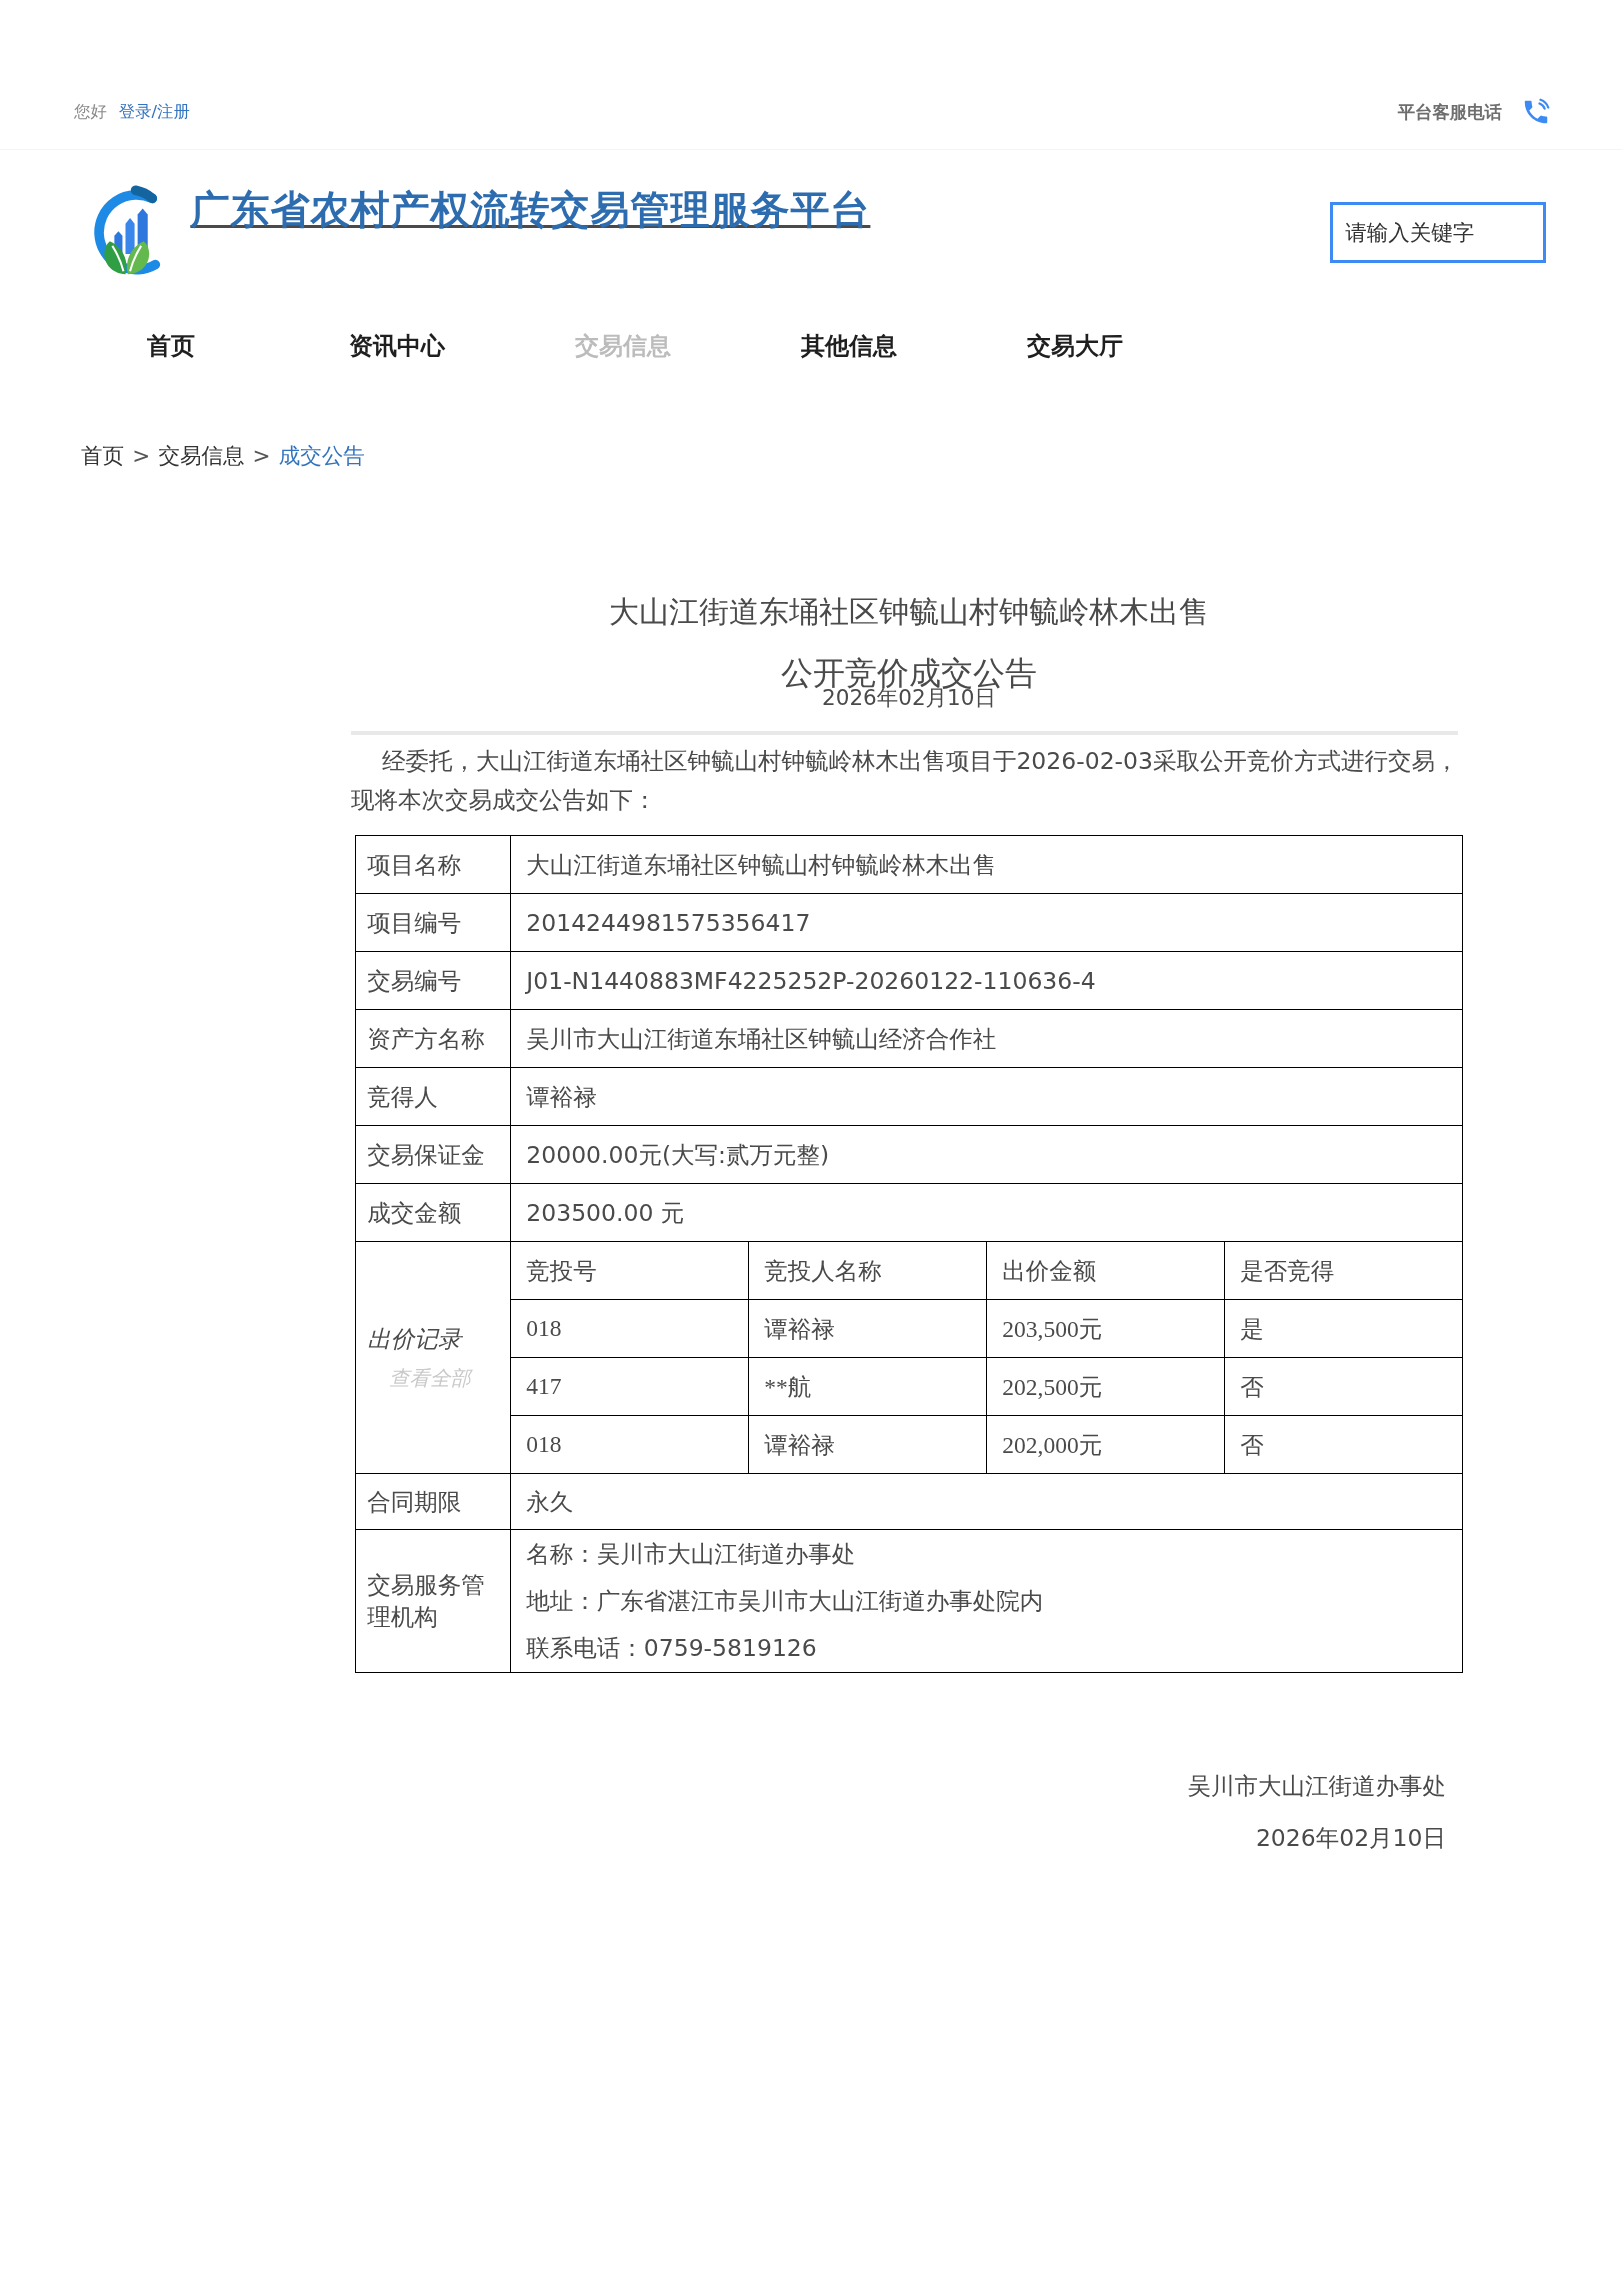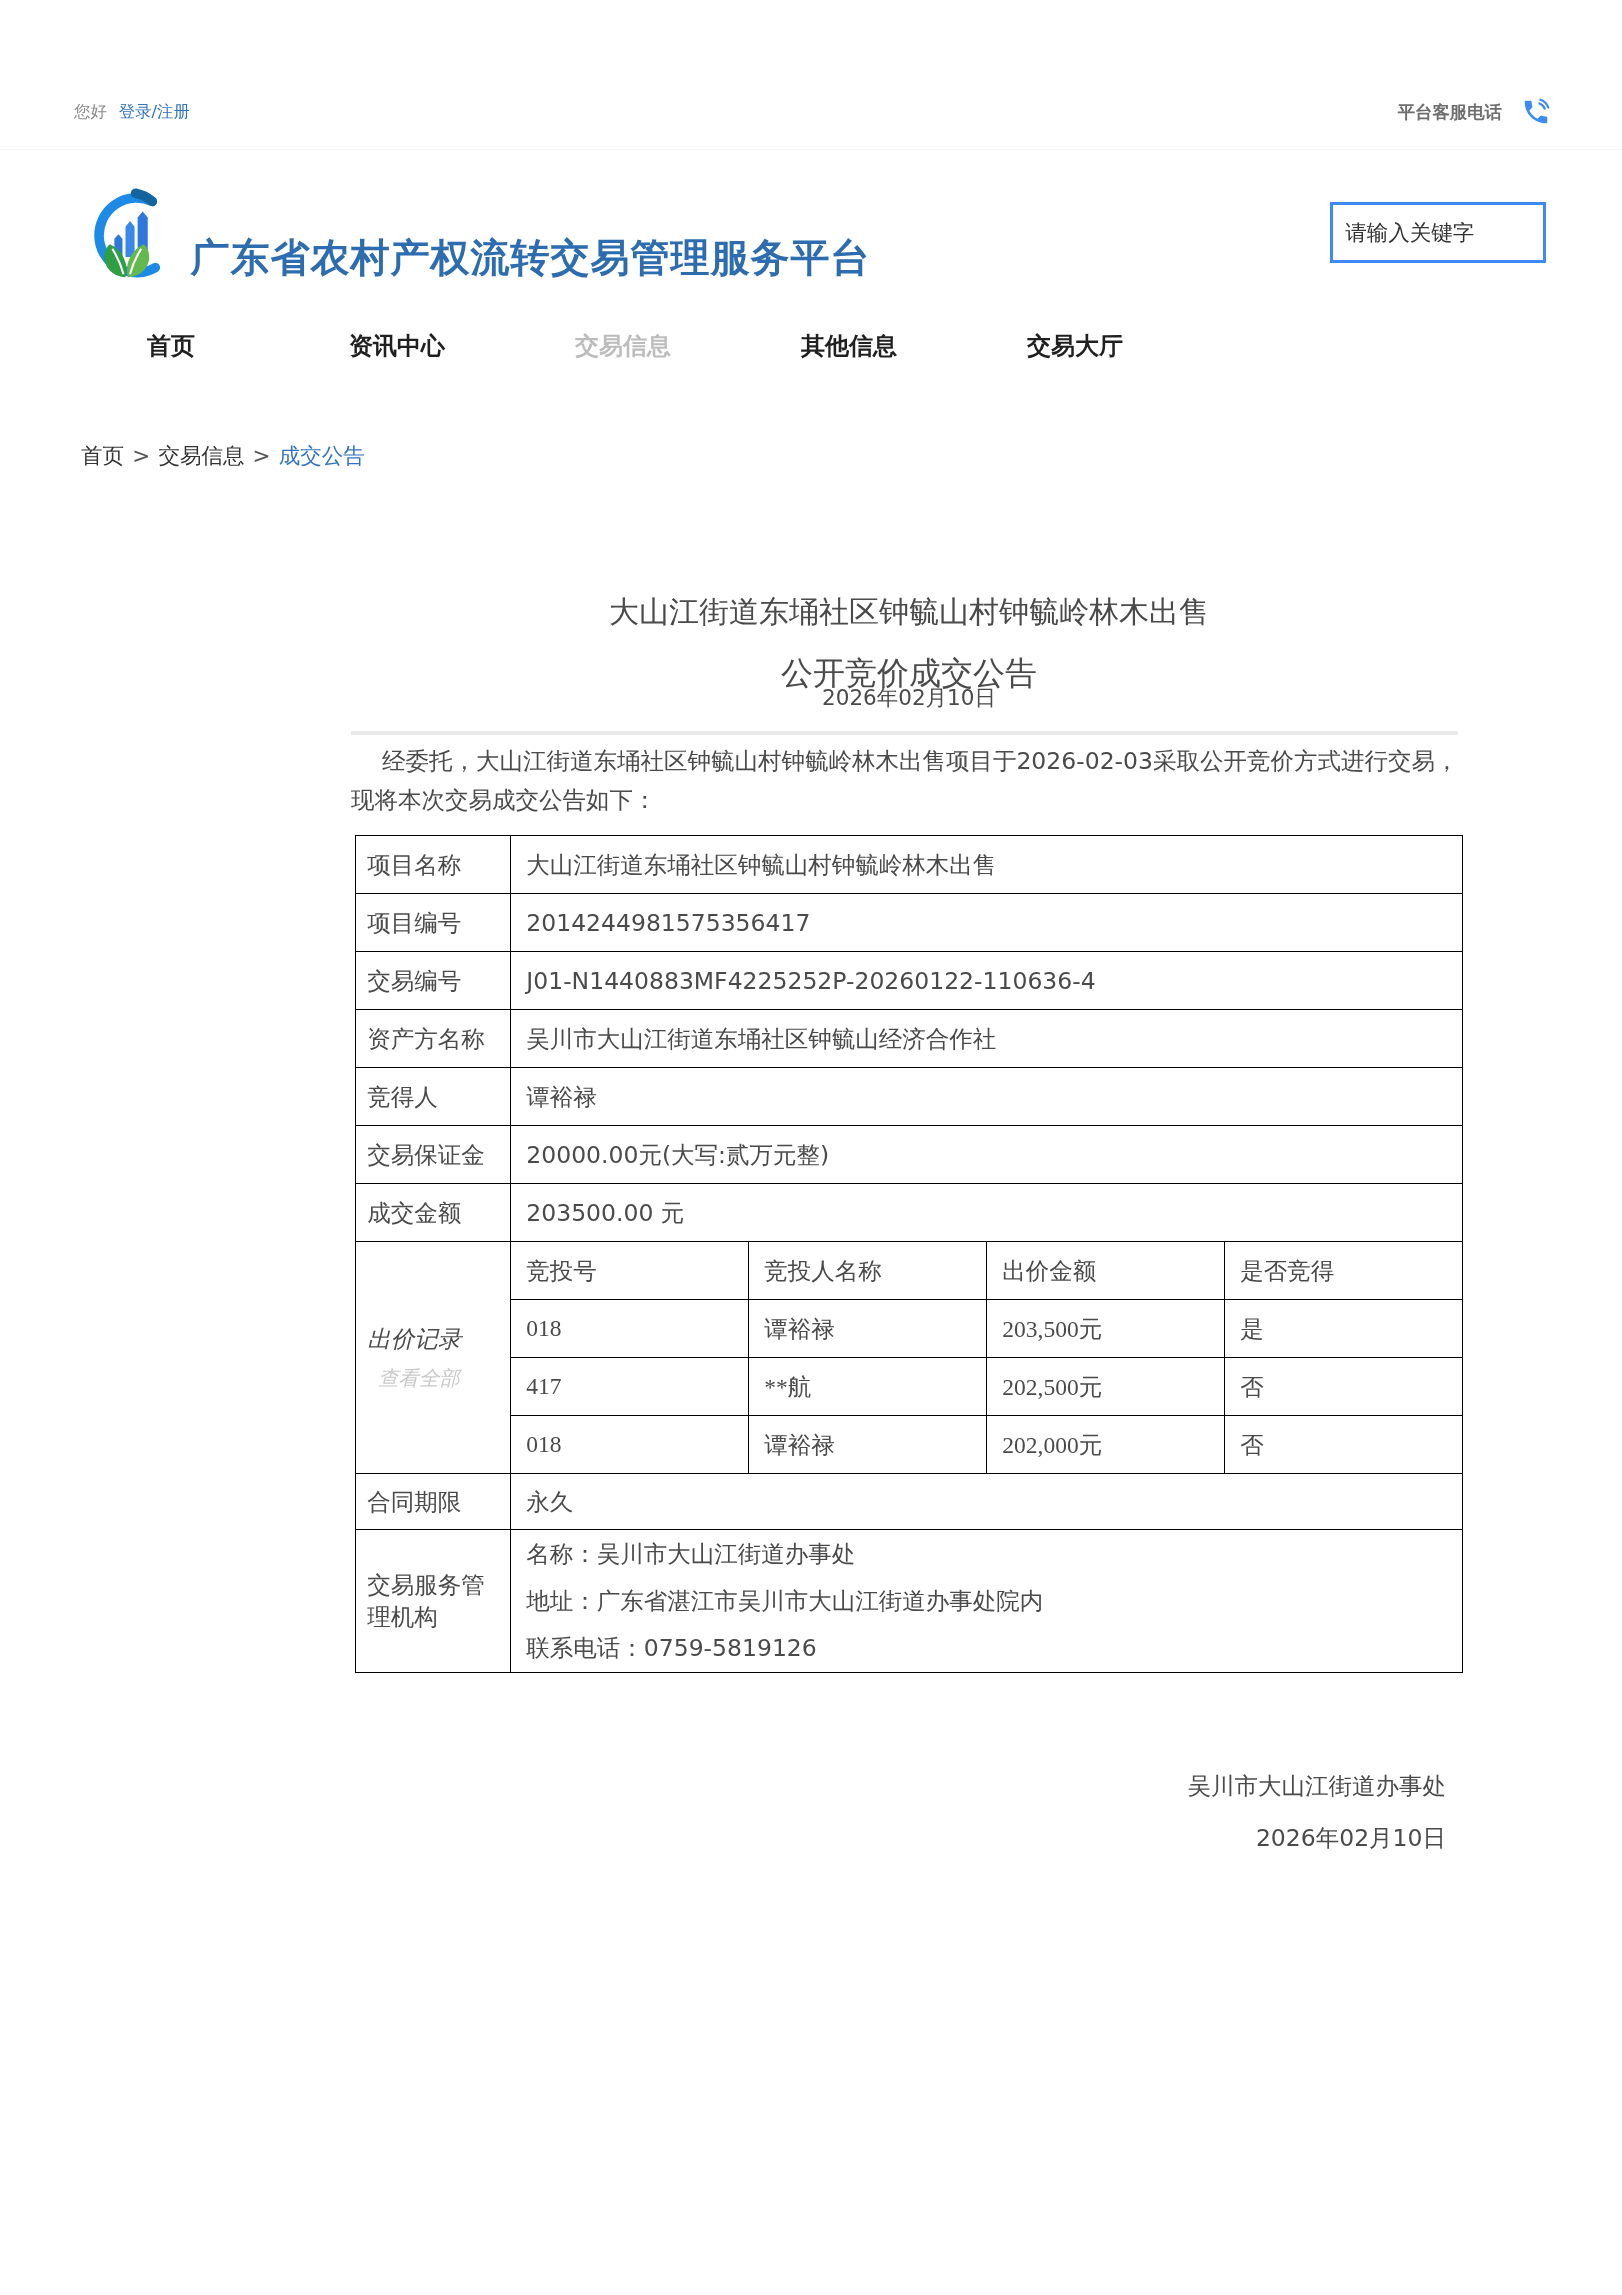--- a/index.html
+++ b/index.html
@@ -16,21 +16,21 @@
   .topbar-left{display:flex;align-items:flex-end;gap:12px;}
   .greeting{color:#8a8a8a;}
   .login-link{color:#3273bd;cursor:pointer;text-decoration:none;}
   .topbar-right{display:flex;align-items:center;gap:19px;}
   .service-label{color:#6e6e6e;font-weight:bold;font-size:17.4px;}
   .phone-icon svg{width:30px;height:30px;display:block;}
   .topbar-divider{position:absolute;top:149px;left:0;width:100%;height:1px;background:#f4f4f4;}
 
   
   .header{position:absolute;top:183px;left:81px;right:76px;height:102px;
-    display:flex;align-items:flex-end;}
+    display:flex;align-items:flex-start;text-decoration:underline;}
   .logo svg{width:91px;height:99px;display:block;}
   .site-title{margin-left:18.4px;font-size:39px;font-weight:bold;color:#2d6daf;letter-spacing:1px;}
   .search-input{position:absolute;right:0;top:19.4px;width:216px;height:61px;
     border:3.1px solid #3d8af2;border-radius:0;background:#fff;
     font-size:21.5px;color:#333;padding:0 12.3px;outline:none;
     font-family:"DejaVu Sans","Liberation Sans",sans-serif;}
   .search-input::placeholder{color:#333;opacity:1;}
 
   
   .nav{position:absolute;top:321px;left:58px;width:1132px;height:51px;display:flex;}
@@ -63,21 +63,21 @@
   .ann-table td{border-left:1px solid #000;border-right:1px solid #000;
     border-top:1.5px solid #000;border-bottom:1.5px solid #000;
     font-size:23.5px;color:#4a4a4a;vertical-align:middle;overflow:hidden;}
   .ann-table tr.r{height:58px;}
   .ann-table tr.r-contract{height:56px;}
   .ann-table tr.r-agency{height:143px;}
   .ann-table td.label{padding:0 5.1px 0 11.2px;}
   .ann-table td.value{padding:0 7.2px 0 15.3px;}
   .ann-table td.bcell{padding:0 7.2px 0 15.3px;font-family:Liberation Serif, serif;}
   .bids-label-cell{padding:0 3.1px 0 11.2px;font-style:italic;}
-  .bids-label-cell .view-all{font-size:20.4px;color:#c9c9c9;margin-top:8.2px;margin-left:11px;cursor:pointer;}
+  .bids-label-cell .view-all{font-size:20.4px;color:#c9c9c9;margin-top:8.2px;margin-left:22px;cursor:pointer;}
   .agency-cell div{line-height:47px;}
 
   
   .signature{position:absolute;left:0;top:1770px;width:1091px;text-align:right;
     font-size:23.5px;color:#4a4a4a;}
   .signature .sig-date{margin-top:20.4px;}
 </style>
 </head>
 <body>
 

